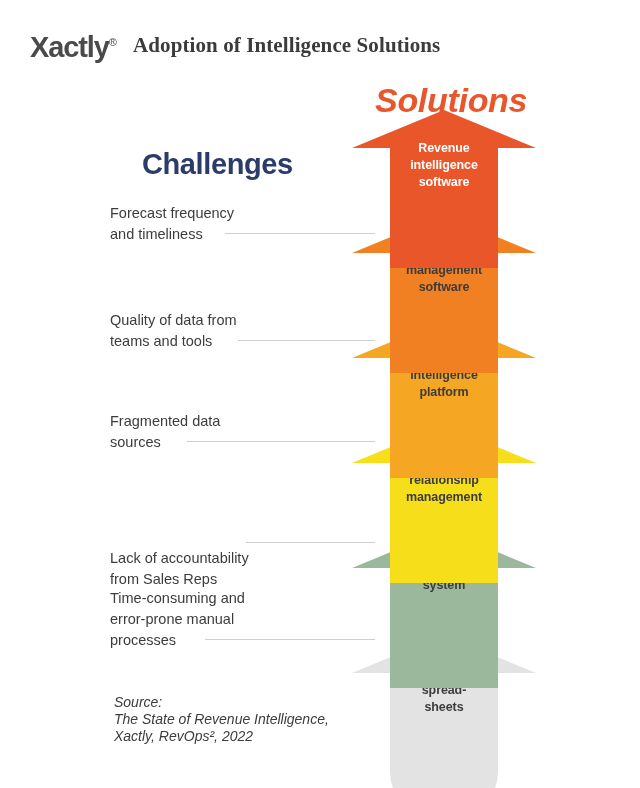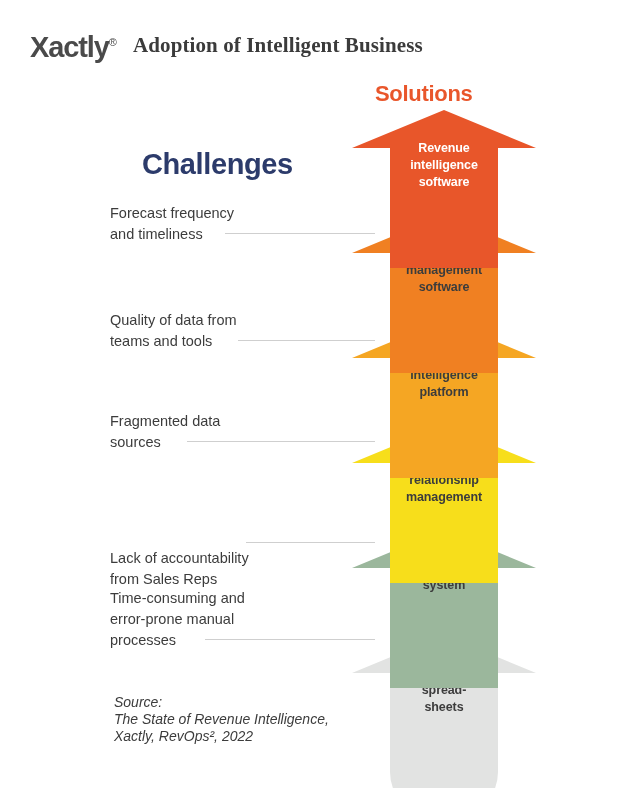--- a/index.html
+++ b/index.html
@@ -43,24 +43,25 @@
     font-weight: bold;
     color: #3B3B3B;
     font-family: "Liberation Serif", serif;
     letter-spacing: 0.1px;
   }
 
   
   #solutions-heading {
     position: absolute;
     left: 375px; top: 81px;
-    font-size: 22px;
+    font-size: 34px;
     font-weight: bold;
     color: #E9562B;
     letter-spacing: -0.3px;
+    font-style: italic;
   }
   #challenges-heading {
     position: absolute;
     left: 110px; top: 148px;
     font-size: 29px;
     font-weight: bold;
     color: #2C3B6B;
     letter-spacing: -0.4px;
     margin-left: 32px;
   }
@@ -118,21 +119,21 @@
     font-style: italic;
     color: #3C3C3C;
     white-space: pre-line;
   }
 </style>
 </head>
 <body>
 
 <div id="header">
   <div id="logo"><span>Xactly</span><span id="logo-mark">®</span></div>
-  <div id="page-title">Adoption of Intelligent Business</div>
+  <div id="page-title">Adoption of Intelligence Solutions</div>
 </div>
 
 <div id="solutions-heading">Solutions</div>
 <div id="challenges-heading">Challenges</div>
 
 <div id="challenges-list">
     <div class="challenge" style="top: 203px;">Forecast frequency
 and timeliness</div>
     <div class="connector" style="top: 233px; left: 225px; width: 150px; background: rgb(207, 207, 207);"></div>
     <div class="challenge" style="top: 310px;">Quality of data from

